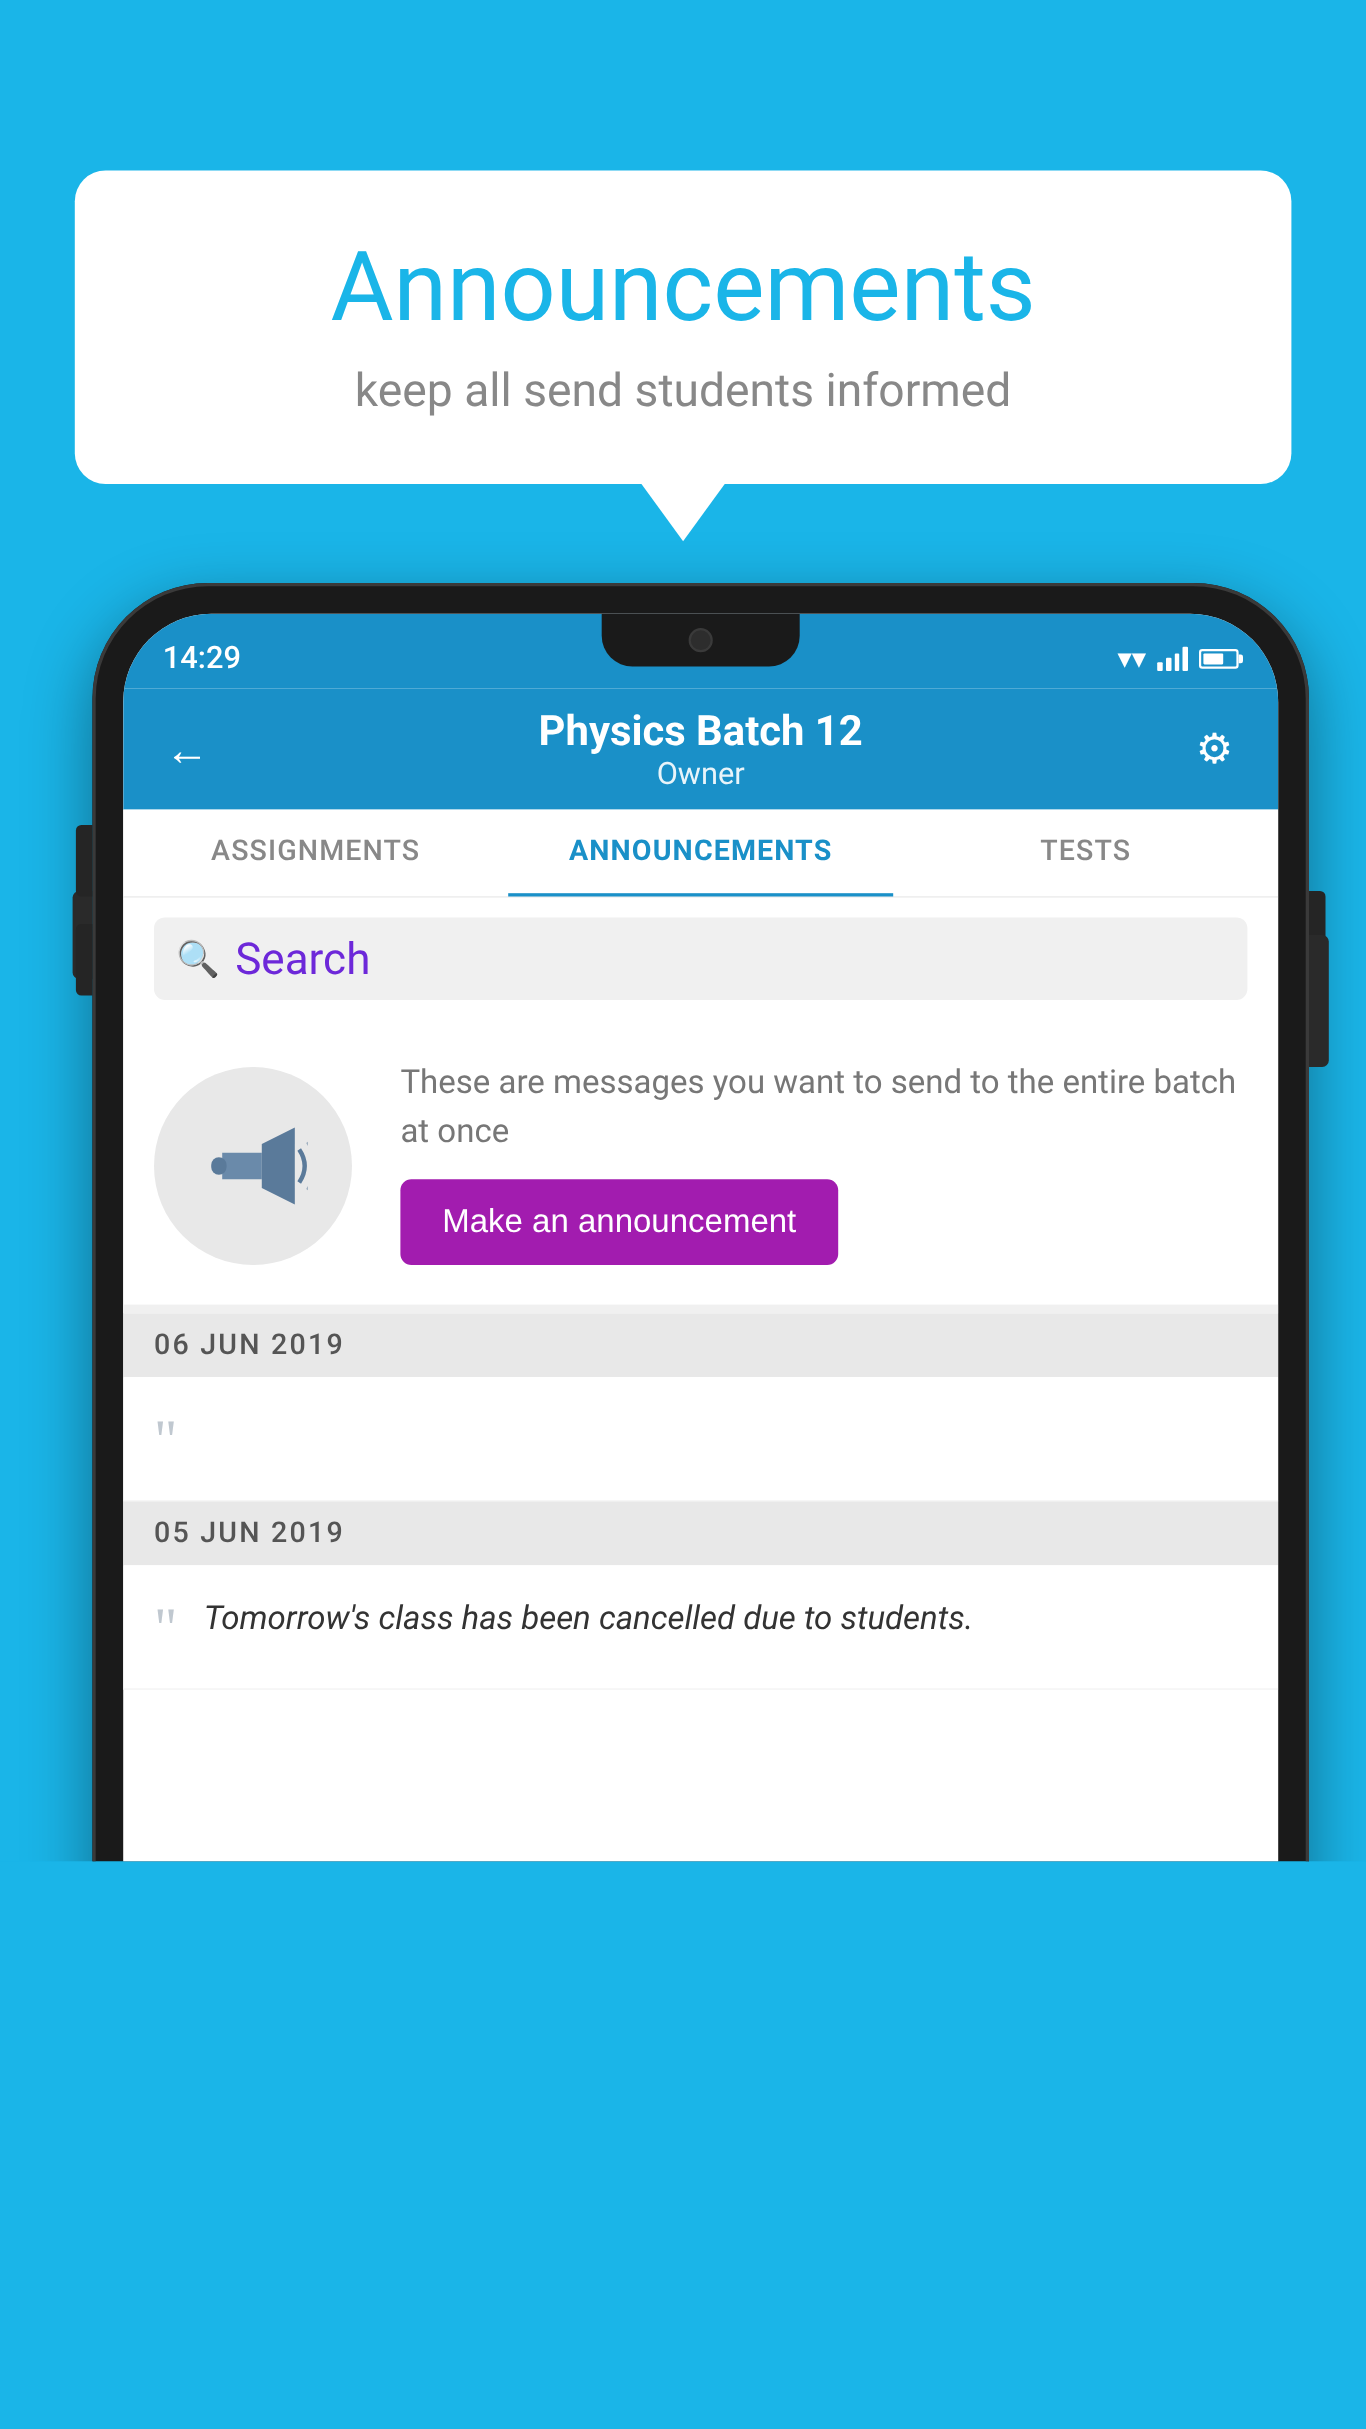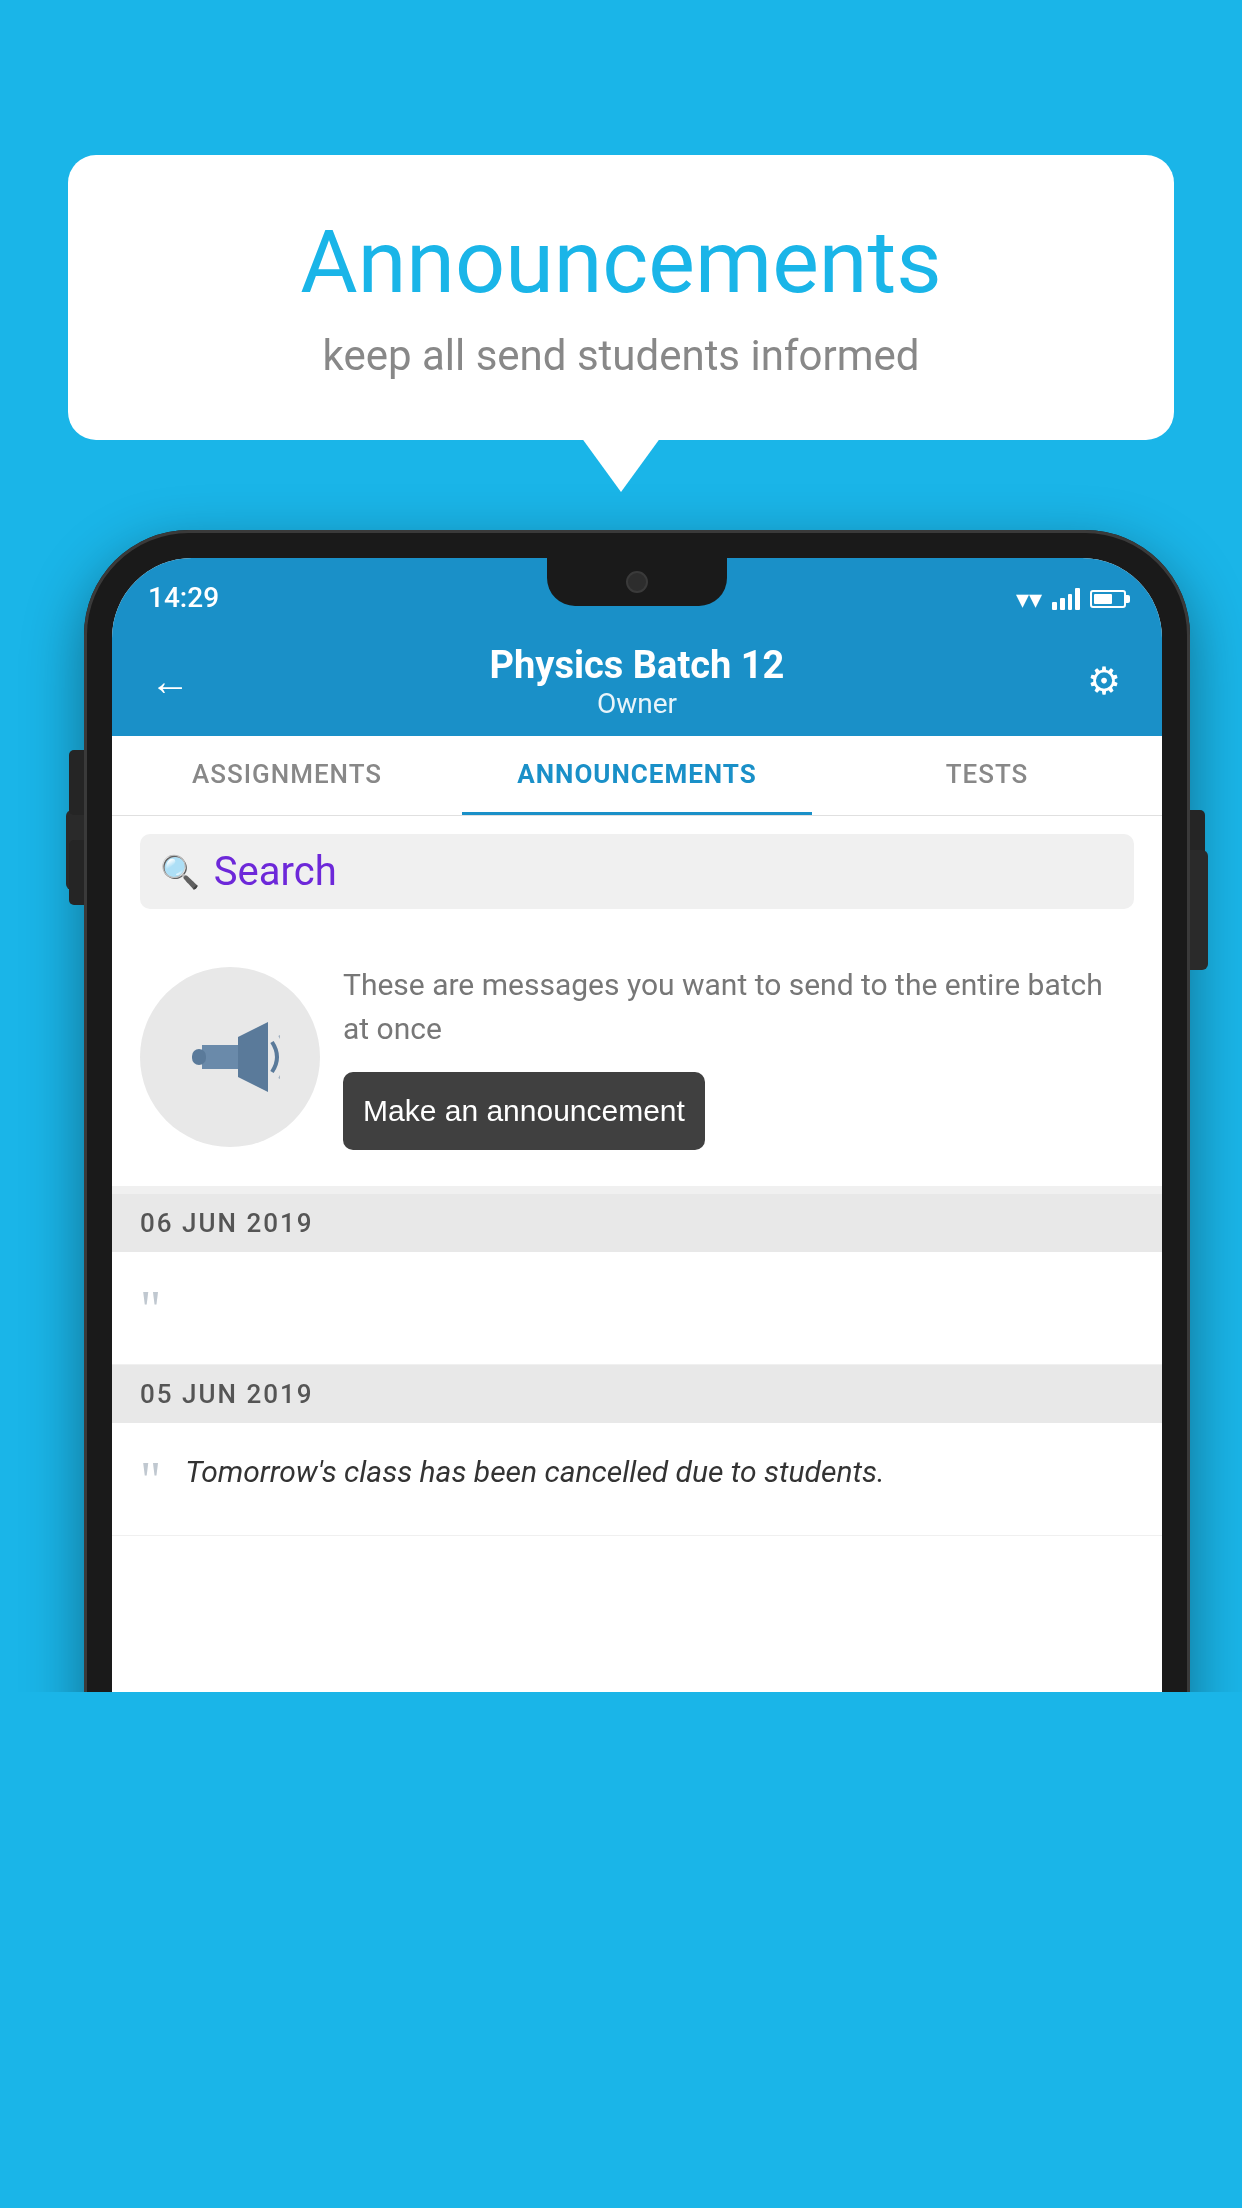--- a/index.html
+++ b/index.html
@@ -296,22 +296,22 @@
     .search-text {
       color: #6d28d9;
       font-size: 40px;
     }
 
     
     .promo-section {
       background: white;
       padding: 36px 28px;
       display: flex;
-      align-items: center;
-      gap: 23px;
+      align-items: flex-end;
+      gap: 44px;
       border-bottom: 8px solid #f0f0f0;
     }
 
     .promo-icon-circle {
       width: 180px;
       height: 180px;
       background: #e8e8e8;
       border-radius: 50%;
       display: flex;
       align-items: center;
@@ -324,25 +324,25 @@
     }
 
     .promo-text {
       color: #777;
       font-size: 30px;
       line-height: 1.45;
       margin-bottom: 22px;
     }
 
     .make-announcement-btn {
-      background: #404040;
+      background: #a21caf;
       color: white;
       border: none;
       border-radius: 10px;
-      padding: 22px 20px;
+      padding: 22px 38px;
       font-size: 30px;
       font-weight: 500;
       cursor: pointer;
       display: inline-block;
     }
 
     
     .date-divider {
       background: #e8e8e8;
       padding: 14px 28px;

